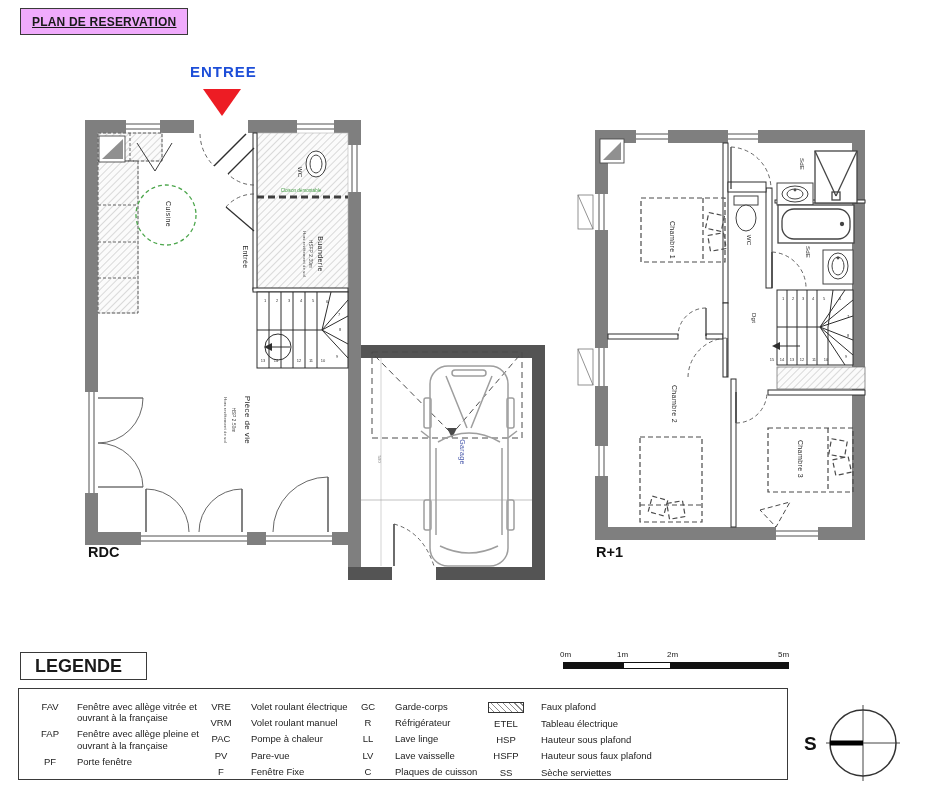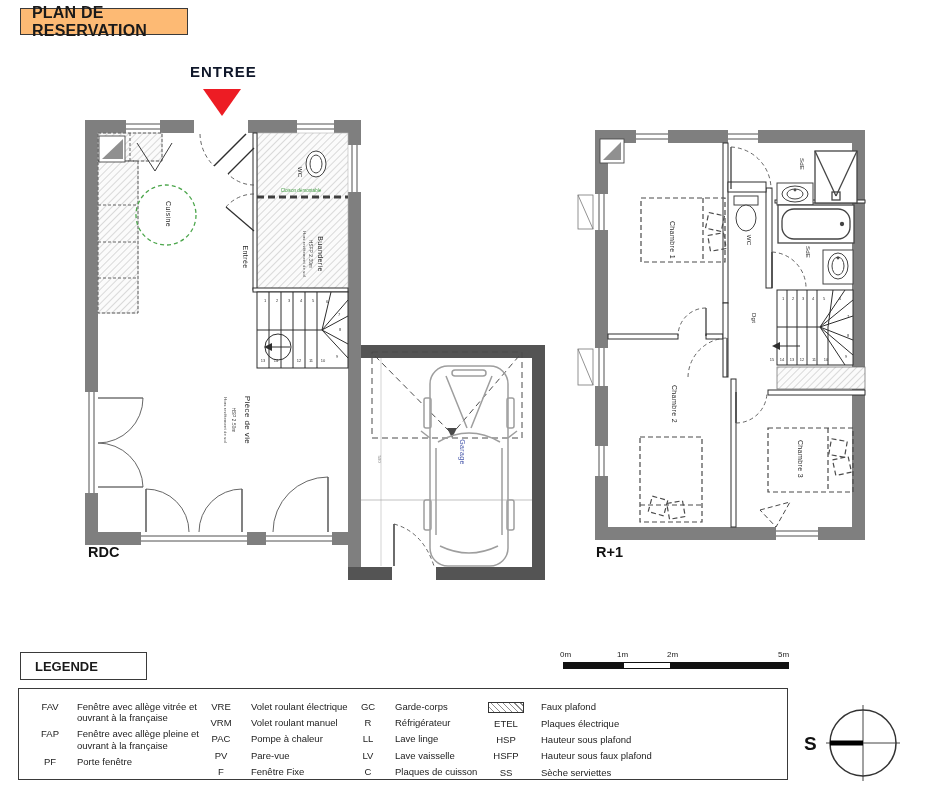--- a/index.html
+++ b/index.html
@@ -1,29 +1,29 @@
 <!DOCTYPE html>
 <html><head>
 <meta charset="utf-8">
 <style>
   html,body{margin:0;padding:0;background:#fff;}
   .canvas{position:relative;width:928px;height:800px;background:#fff;overflow:hidden;
           font-family:"Liberation Sans","DejaVu Sans",sans-serif;color:#1a1a1a;}
   .title-box{position:absolute;left:20px;top:8px;width:168px;height:27px;border:1.5px solid #3a3a3a;
              display:flex;align-items:center;padding-left:11px;box-sizing:border-box;
-             font-weight:bold;font-size:16px;letter-spacing:.2px;background:#fdba74;}
-  .entree-label{position:absolute;left:190px;top:63px;color:#0f172a;font-weight:bold;
+             font-weight:bold;font-size:12px;letter-spacing:.2px;background:#f0abfc;text-decoration:underline;}
+  .entree-label{position:absolute;left:190px;top:63px;color:#1d4ed8;font-weight:bold;
                 font-size:15px;letter-spacing:1px;}
   .entree-arrow{position:absolute;left:203px;top:89px;width:0;height:0;
                 border-left:19px solid transparent;border-right:19px solid transparent;
                 border-top:27px solid #ed1c24;}
   .plan-svg{position:absolute;left:0;top:0;}
   .legend-title-box{position:absolute;left:20px;top:652px;width:127px;height:28px;border:1.5px solid #3a3a3a;
              display:flex;align-items:center;padding-left:14px;box-sizing:border-box;
-             font-weight:bold;font-size:13px;background:#fff;}
+             font-weight:bold;font-size:18px;background:#fff;}
   .legend-box{position:absolute;left:18px;top:688px;width:770px;height:92px;border:1.5px solid #3a3a3a;
               box-sizing:border-box;background:#fff;}
   .lcol{position:absolute;display:grid;column-gap:10px;row-gap:5px;font-size:9.5px;line-height:1.18;color:#222;}
   .lcol .abbr{text-align:center;white-space:nowrap;}
   .lcol .desc{text-align:left;}
   .hatch-swatch{display:inline-block;width:36px;height:11px;border:1.2px solid #333;box-sizing:border-box;
      background:repeating-linear-gradient(45deg,#fff,#fff 3px,#8d8d8d 3px,#8d8d8d 4.2px);vertical-align:middle;}
   .scalebar{position:absolute;left:563px;top:650px;width:228px;height:24px;font-size:8px;color:#222;}
   .scalebar .lbl{position:absolute;top:0;}
   .scalebar .bar{position:absolute;top:12px;left:0;height:7px;display:flex;border:1px solid #111;box-sizing:border-box;}
@@ -439,21 +439,21 @@
         <span class="desc">Lave linge</span>
       <span class="abbr">LV</span>
         <span class="desc">Lave vaisselle</span>
       <span class="abbr">C</span>
         <span class="desc">Plaques de cuisson</span>
     </div>
     <div class="lcol" style="left:462px;top:12px;width:210px;grid-template-columns:50px 1fr;">
       <span class="abbr"><span class="hatch-swatch"></span></span>
         <span class="desc">Faux plafond</span>
       <span class="abbr">ETEL</span>
-        <span class="desc">Plaques électrique</span>
+        <span class="desc">Tableau électrique</span>
       <span class="abbr">HSP</span>
         <span class="desc">Hauteur sous plafond</span>
       <span class="abbr">HSFP</span>
         <span class="desc">Hauteur sous faux plafond</span>
       <span class="abbr">SS</span>
         <span class="desc">Sèche serviettes</span>
     </div>
   </div>
 
   <div class="scalebar">

